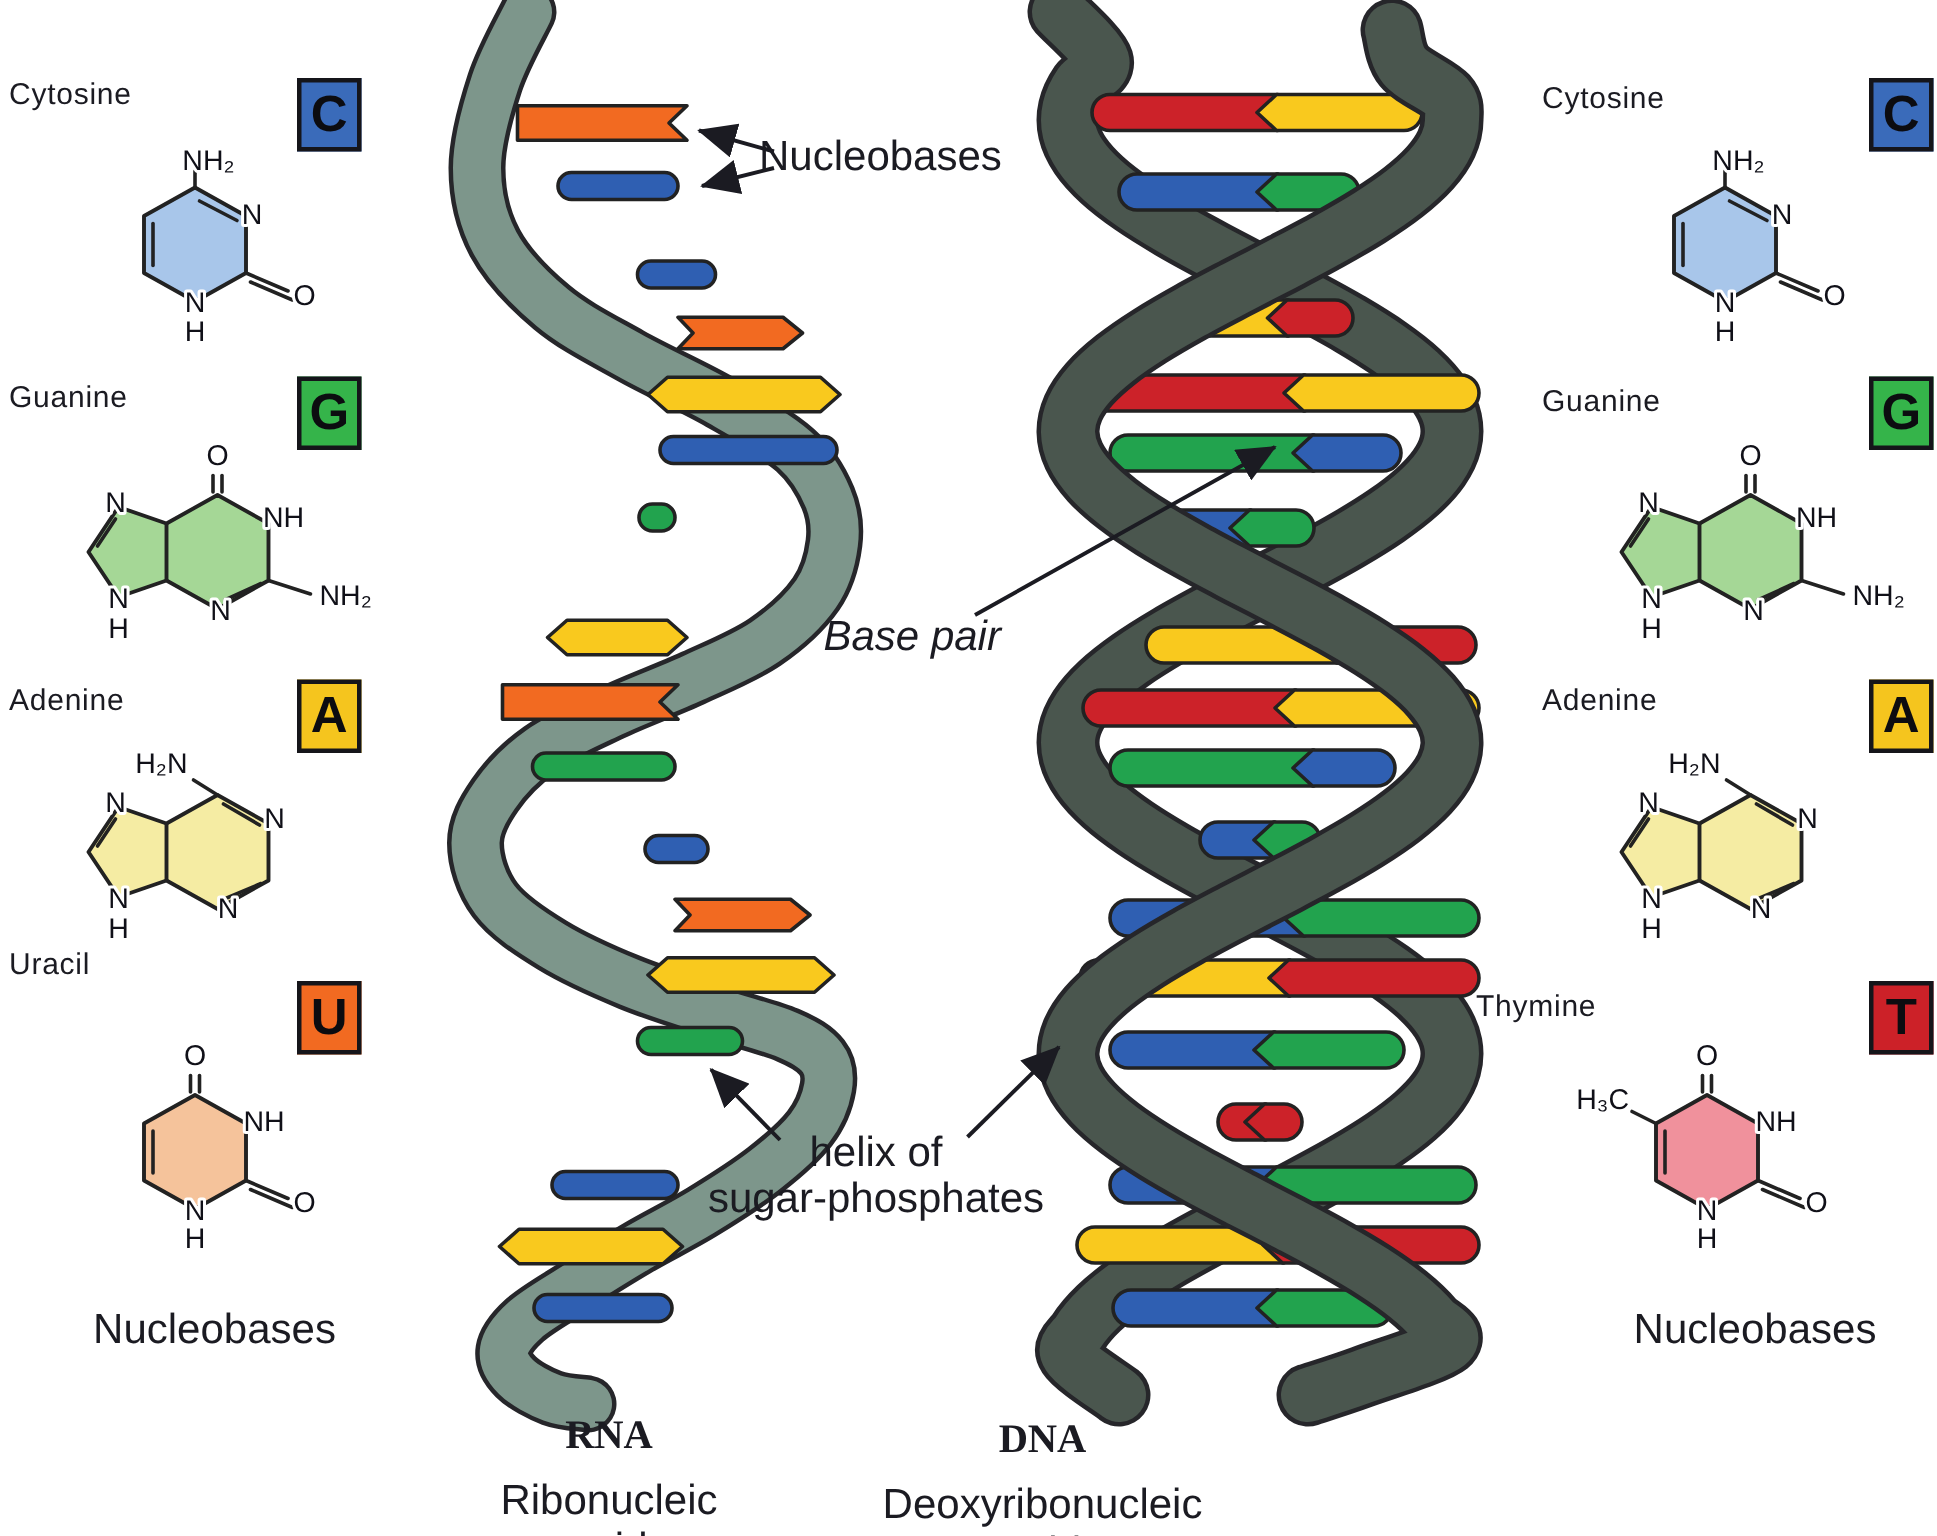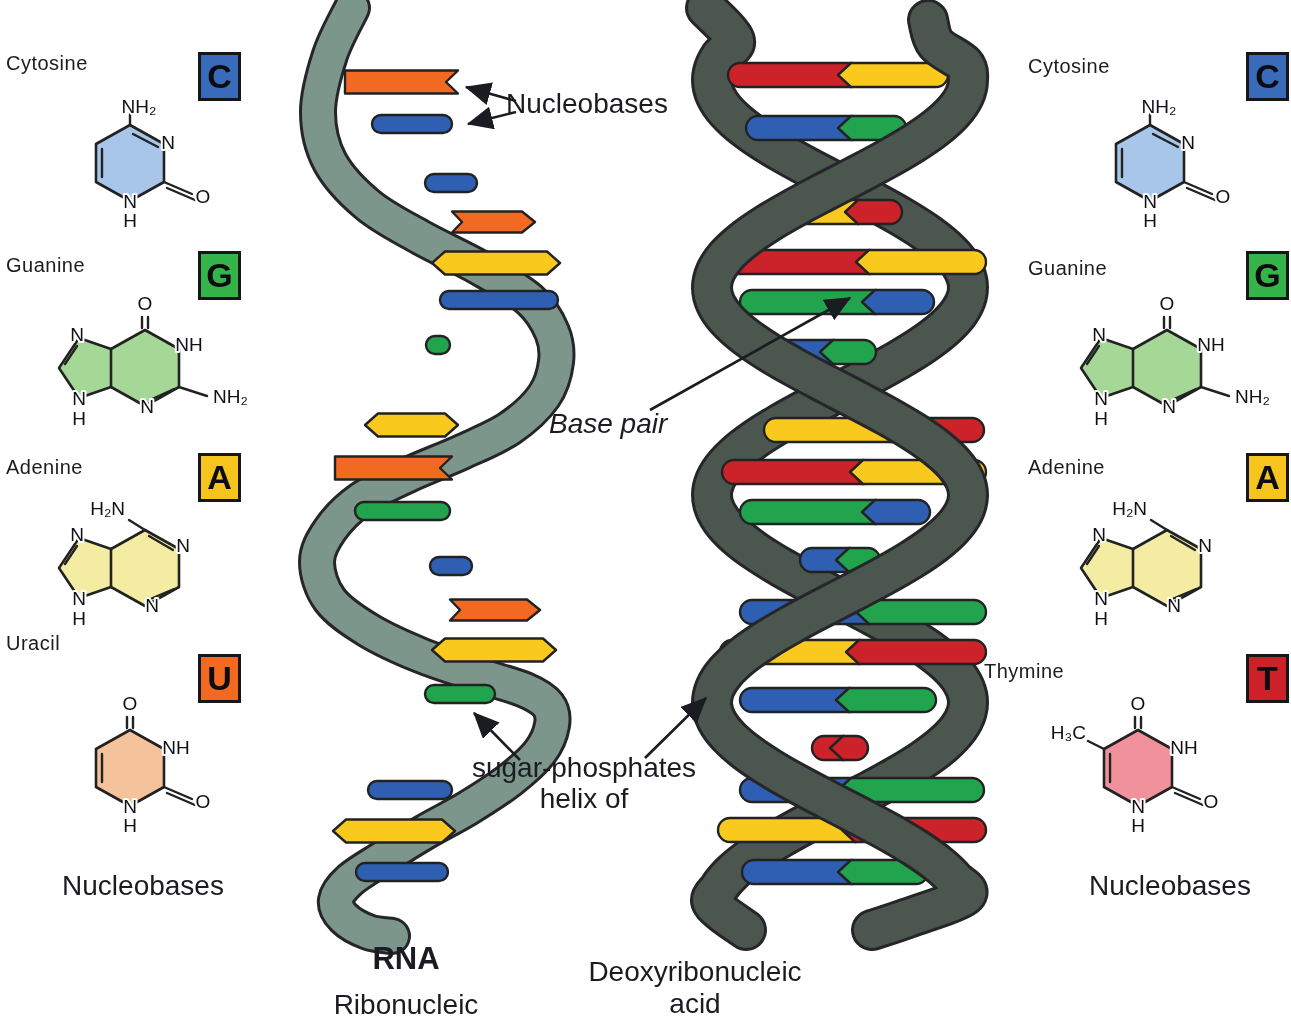--- a/index.html
+++ b/index.html
@@ -5,21 +5,21 @@
   html,body{margin:0;padding:0;background:#fff;}
   .canvas{position:relative;width:1291px;height:1024px;background:#fff;overflow:hidden;
           font-family:"Liberation Sans","DejaVu Sans",sans-serif;color:#1b1b22;}
   .art{position:absolute;left:0;top:0;}
   .row-label{position:absolute;font-size:20px;letter-spacing:.5px;}
   .badge{position:absolute;width:43px;height:49px;border:3px solid #15151a;box-sizing:border-box;
          display:flex;align-items:center;justify-content:center;
          font-size:34px;font-weight:700;color:#0c0c10;}
   .footer{position:absolute;width:230px;text-align:center;font-size:28px;line-height:31px;}
   .caption{position:absolute;text-align:center;}
-  .caption .abbr{font-size:31px;font-weight:700;}
+  .caption .abbr{font-size:27px;font-weight:700;font-family:Liberation Serif, serif;}
   .caption .full{font-size:28px;margin-top:12px;}
   .ann{position:absolute;font-size:28px;}
   .ann.center{text-align:center;line-height:31px;}
   svg text.atom{font-family:"Liberation Sans","DejaVu Sans",sans-serif;font-size:19px;fill:#101018;
                 paint-order:stroke;stroke:#ffffff;stroke-width:4px;stroke-linejoin:round;}
 </style>
 </head>
 <body>
 
 <div class="canvas">
@@ -228,24 +228,25 @@
   <div class="badge" style="left: 1246px; top: 453px; background: rgb(245, 197, 30);">A</div>
   <div class="row-label" style="left:984px;top:660px;">Thymine</div>
   <div class="badge" style="left: 1246px; top: 654px; background: rgb(204, 33, 40);">T</div>
   <div class="footer" style="left:1055px;top:870px;">
     <div>Nucleobases</div>
   </div>
 
   <div class="ann" style="left:506px;top:88px;">Nucleobases</div>
   <div class="ann" style="left:549px;top:408px;font-style:italic;">Base pair</div>
   <div class="ann center" style="left:462px;top:752px;width:244px;">
+    <div>helix of</div>
     <div>sugar-phosphates</div>
-    <div>helix of</div>
   </div>
 
   <div class="caption" style="left:306px;top:941px;width:200px;">
     <div class="abbr">RNA</div>
     <div class="full">Ribonucleic acid</div>
   </div>
   <div class="caption" style="left:563px;top:944px;width:264px;">
+    <div class="abbr">DNA</div>
     <div class="full">Deoxyribonucleic acid</div>
   </div>
 </div>
 
 </body></html>

